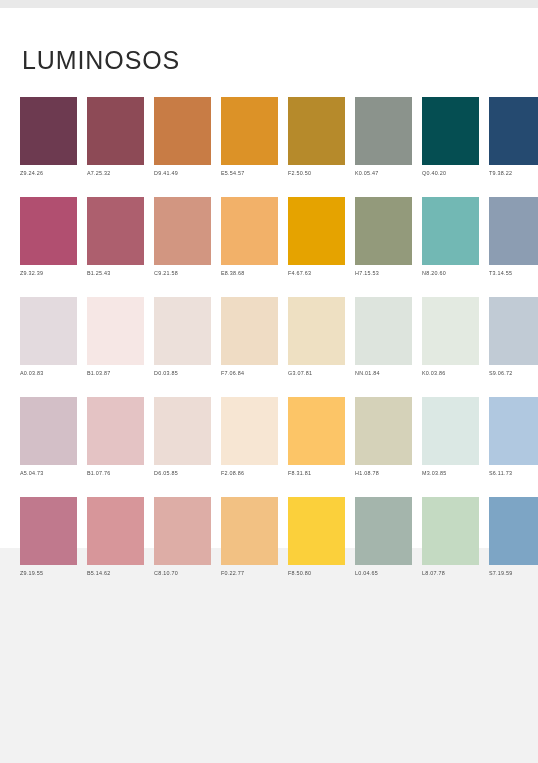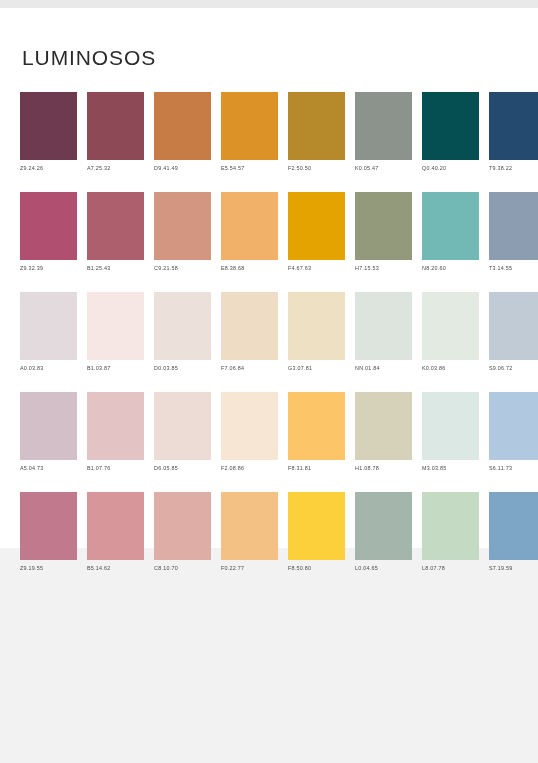--- a/index.html
+++ b/index.html
@@ -18,21 +18,21 @@
     background: #e9e9e9;
     width: 100%;
   }
   #page {
     background: #ffffff;
     height: 540px;
     padding: 0;
     position: relative;
   }
   #page-title {
-    font-size: 21px;
+    font-size: 25px;
     font-weight: 400;
     letter-spacing: 0.9px;
     color: #2b2b2b;
     margin: 0;
     padding: 38px 0 0 22px;
     font-family: "Liberation Sans", sans-serif;
   }
   #swatch-grid {
     padding: 22px 20px 0 20px;
     display: flex;

